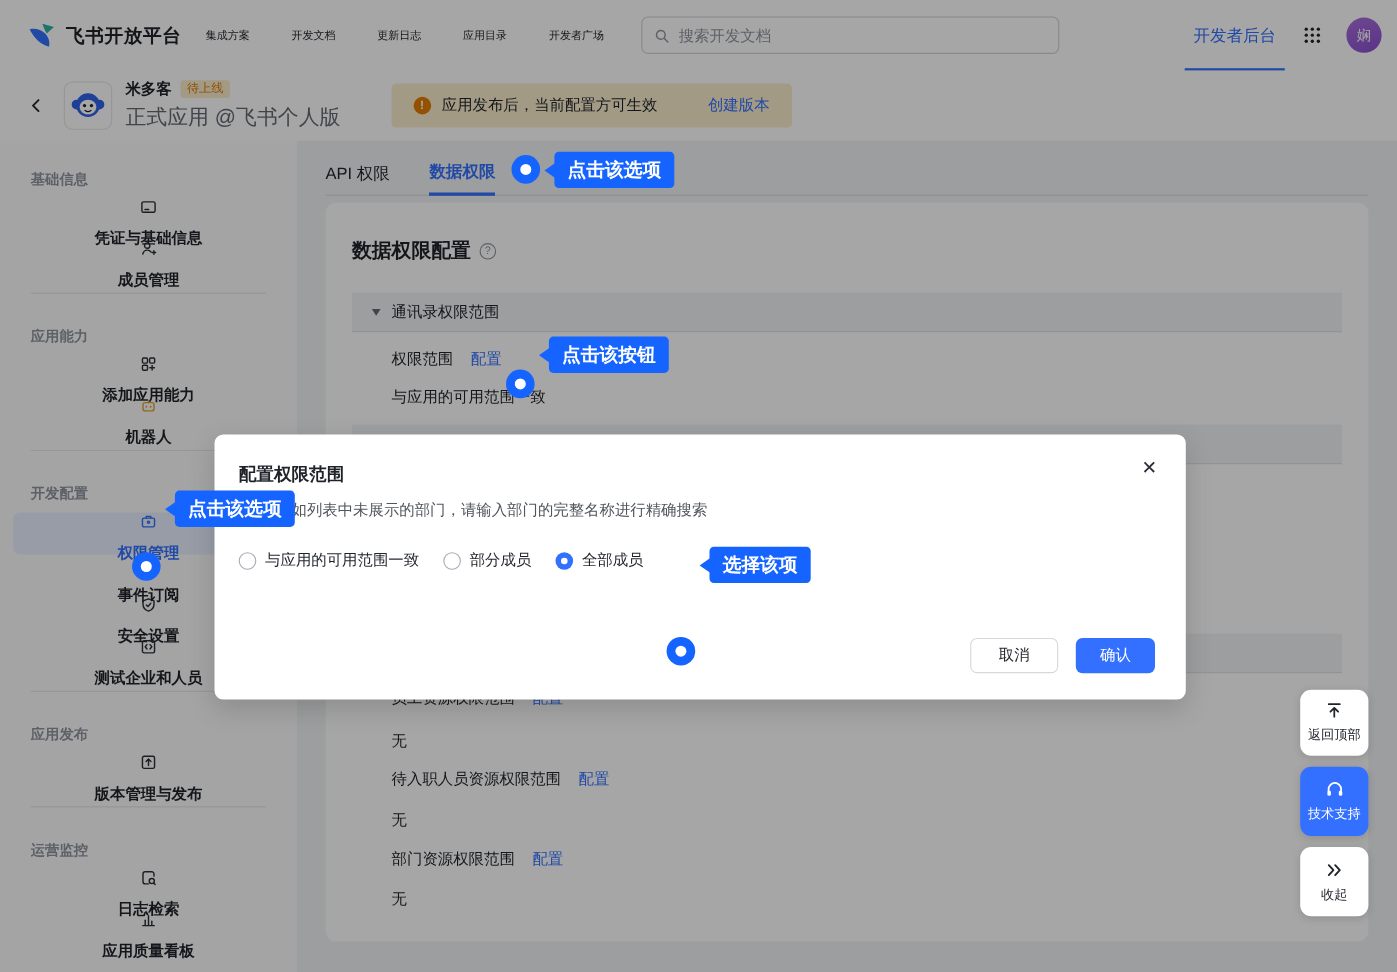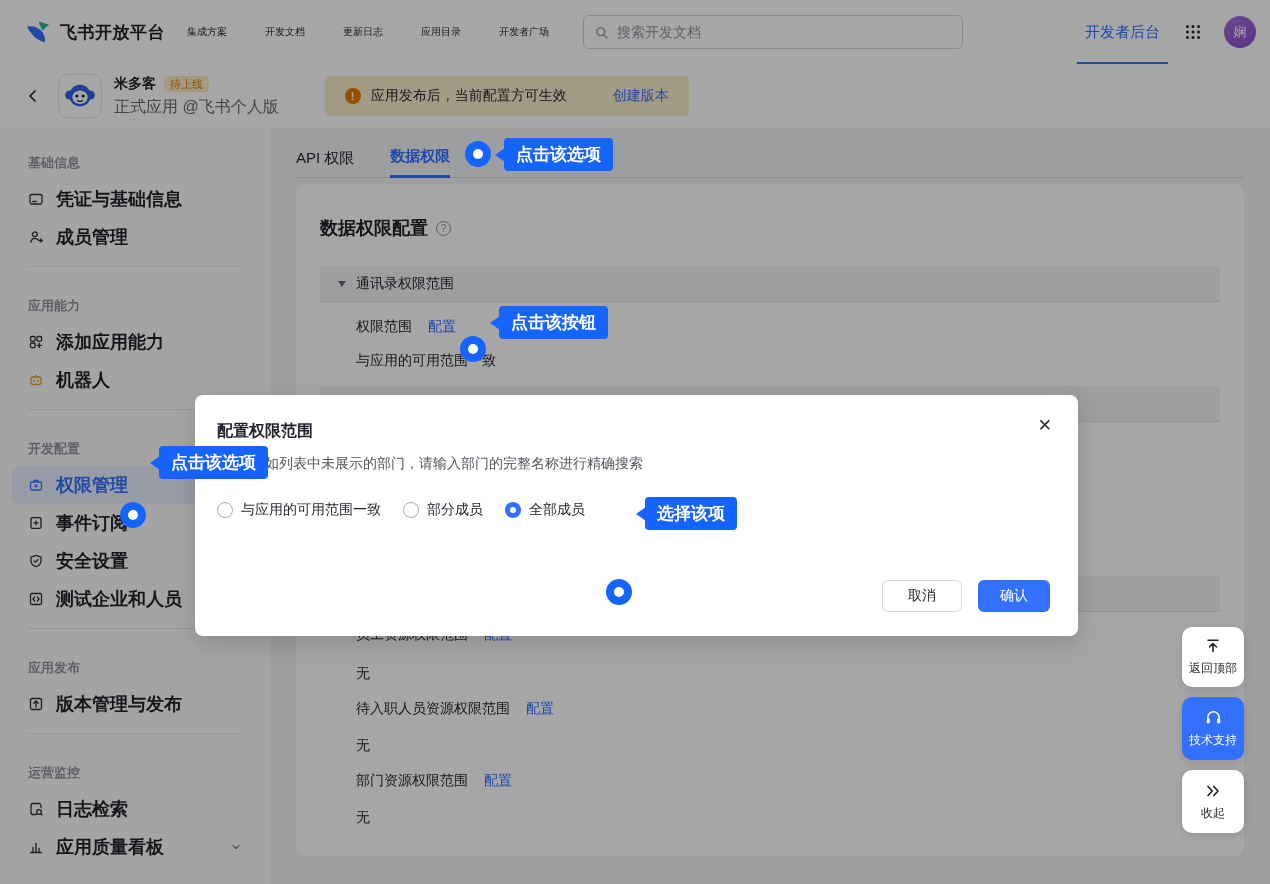--- a/index.html
+++ b/index.html
@@ -30,34 +30,34 @@
   
   .appbar { position:absolute; left:0; top:64px; width:1270px; height:64px; background:#fff;
             display:flex; align-items:center; padding:0 24px 0 22px; }
   .back-btn { width:22px; height:22px; display:flex; align-items:center; justify-content:center; margin-right:14px; cursor:pointer; }
   .app-tile { width:44px; height:44px; border-radius:8px; border:1px solid #E5E6E8; background:#fff;
               display:flex; align-items:center; justify-content:center; }
   .app-meta { margin-left:12px; }
   .app-name-row { display:flex; align-items:center; gap:8px; }
   .app-name { font-size:14px; font-weight:700; }
   .app-badge { font-size:11px; color:#DE7802; background:#FAEDCC; border-radius:3px; padding:2px 6px; line-height:12px; }
-  .app-subtitle { font-size:16px; color:#646A73; margin-top:4px; }
+  .app-subtitle { font-size:19px; color:#646A73; margin-top:4px; }
   .warn-banner { margin-left:46px; height:40px; background:#FAEDCC; border-radius:4px;
                  display:flex; align-items:center; padding:0 20px; gap:10px; }
   .warn-icon { width:16px; height:16px; border-radius:50%; background:#E37D00; color:#fff; font-size:11px; font-weight:700;
                display:flex; align-items:center; justify-content:center; flex:none; }
   .warn-text { font-size:14px; }
   .warn-link { font-size:14px; color:#3370FF; margin-left:36px; cursor:pointer; }
 
   
   .sidebar { position:absolute; left:0; top:128px; width:270px; bottom:0; background:#FCFCFD; padding:0 12px;font-weight:bold; }
   .side-label { font-size:13px; color:#8F959E; padding:20px 16px 8px; }
   .side-label.first { padding-top:26px; }
   .side-item { height:38px; display:flex; align-items:center; gap:12px; padding:0 16px; border-radius:6px;
-               font-size:18px; color:#1F2329; cursor:pointer; position:relative; }
+               font-size:14px; color:#1F2329; cursor:pointer; position:relative;flex-direction:column; }
   .side-item.selected { background:#E9F0FF; color:#3370FF; }
   .side-item .icn { display:flex; width:16px; height:16px; flex:none; color:#2B2F36; }
   .side-item.selected .icn { color:#3370FF; }
   .icn.gold { color:#DFA32E; }
   .side-divider { height:1px; background:#E5E6E8; margin:10px 16px; }
   .side-chevron { margin-left:auto; display:flex; color:#646A73; }
 
   
   .main { position:absolute; left:270px; top:128px; right:0; bottom:0; background:#F2F3F5; padding:10px 26px 0; }
   .tabs-row { display:flex; gap:36px; height:40px; border-bottom:1px solid #D8DADD; }

